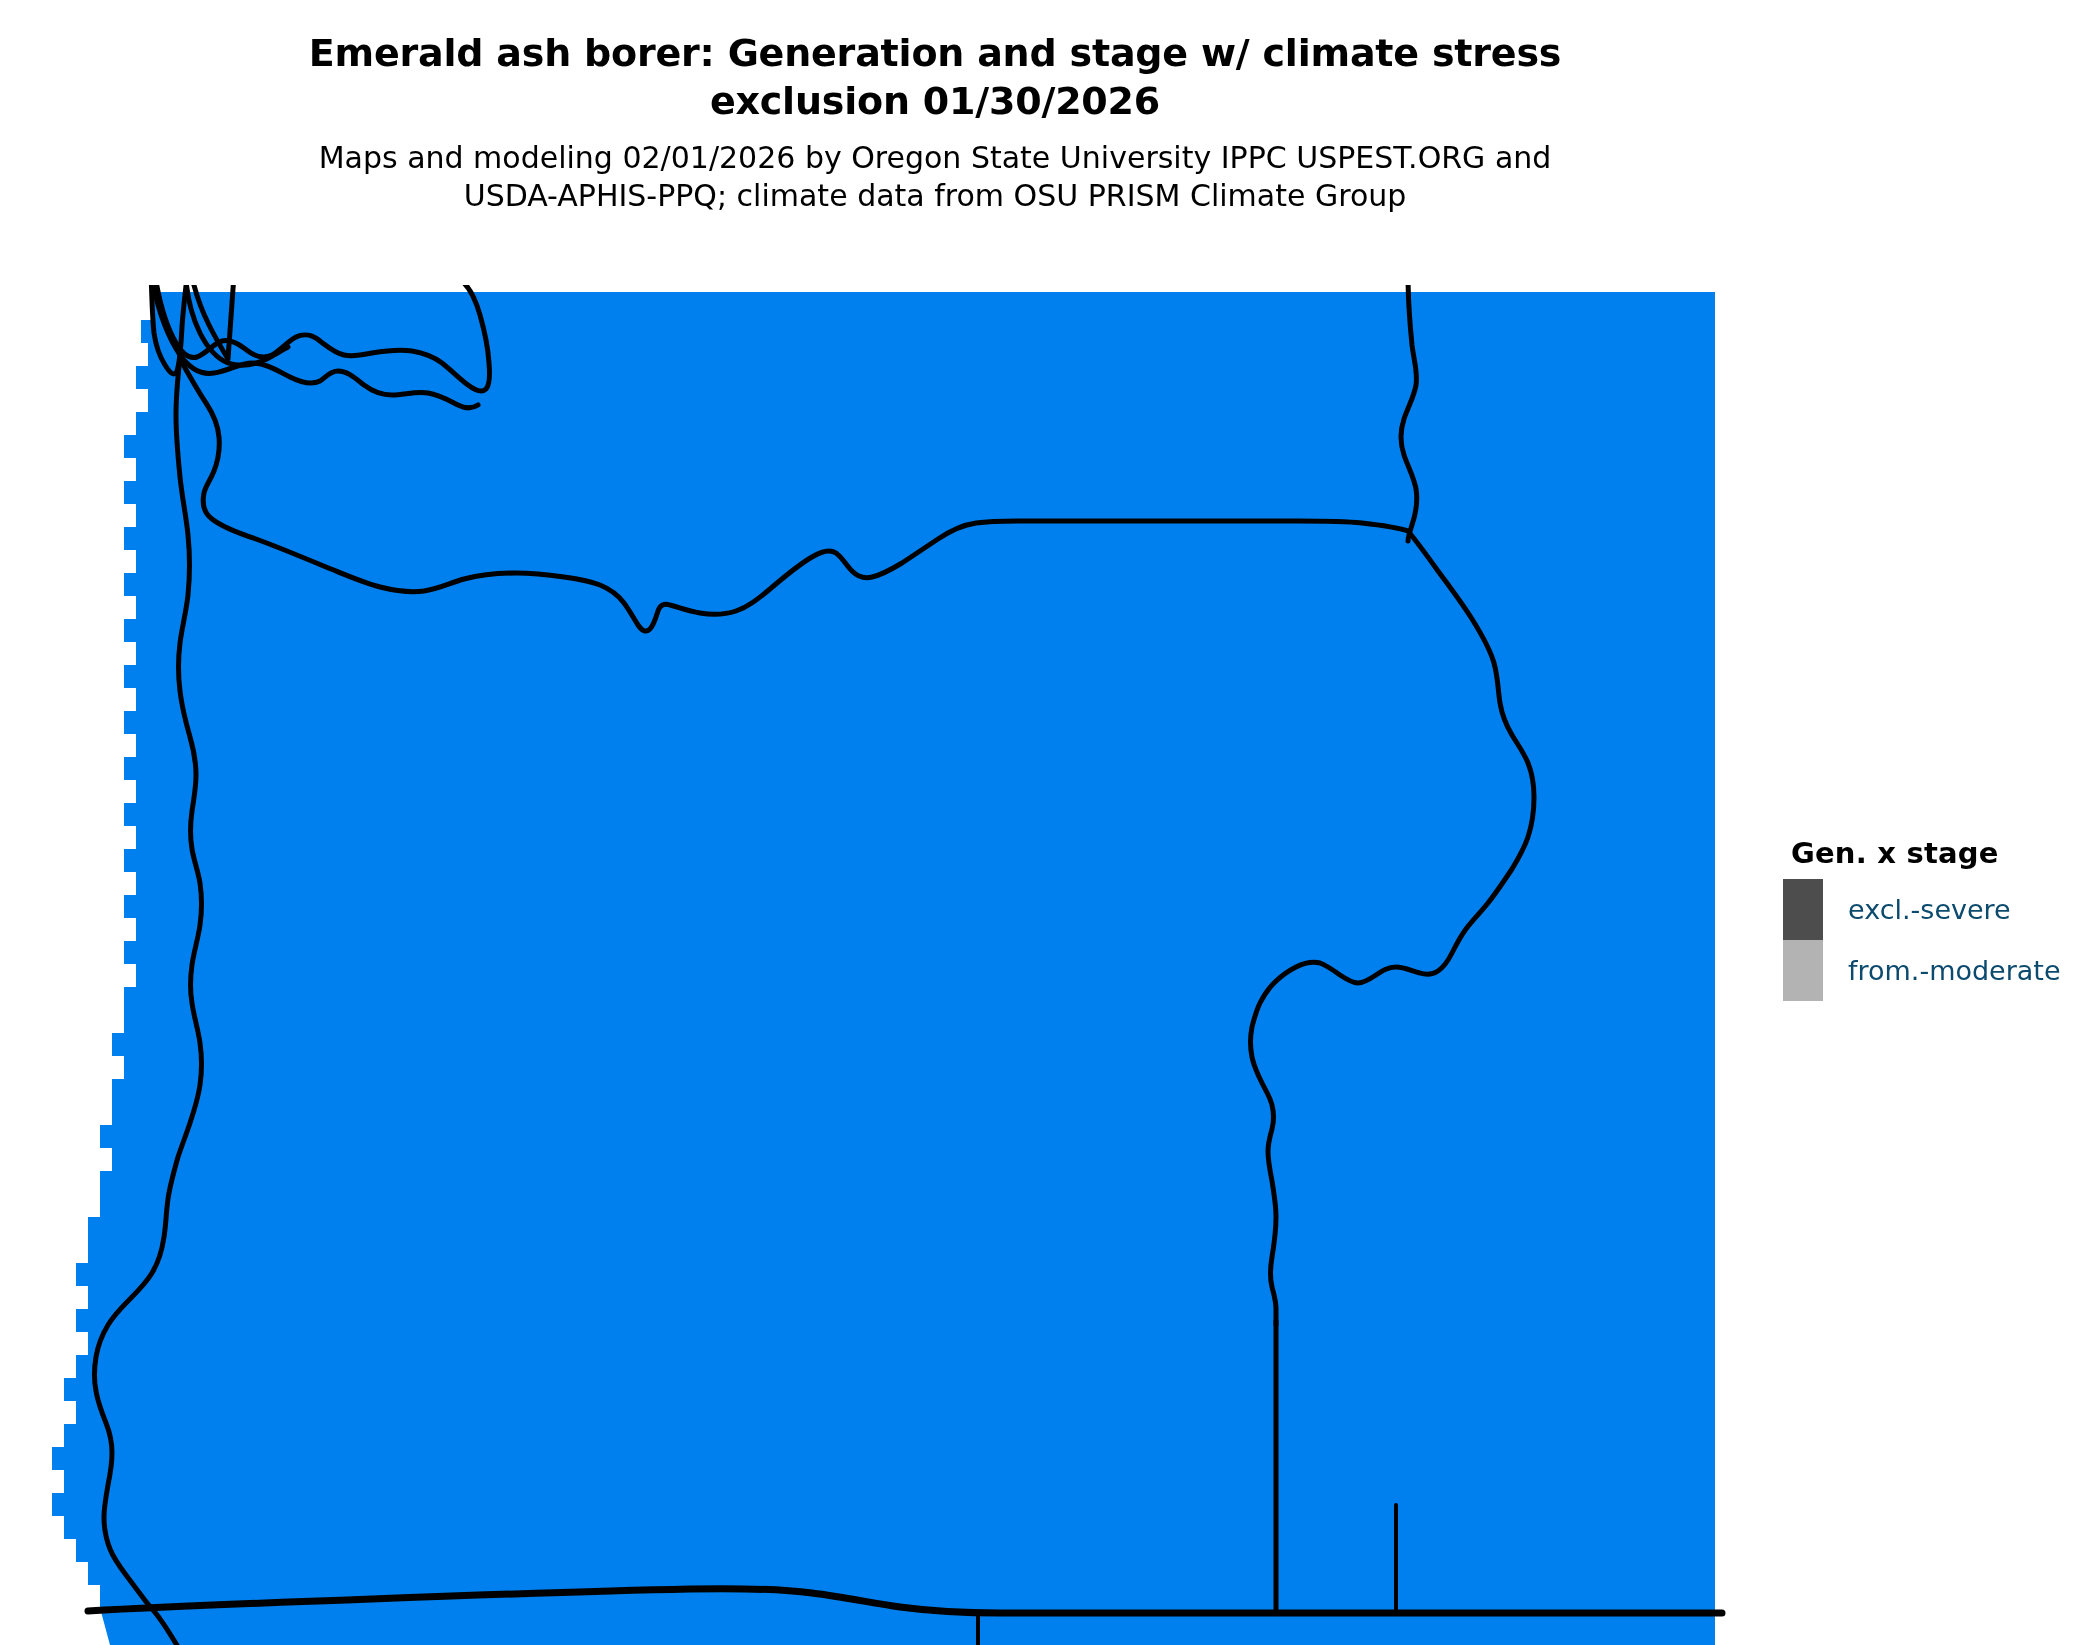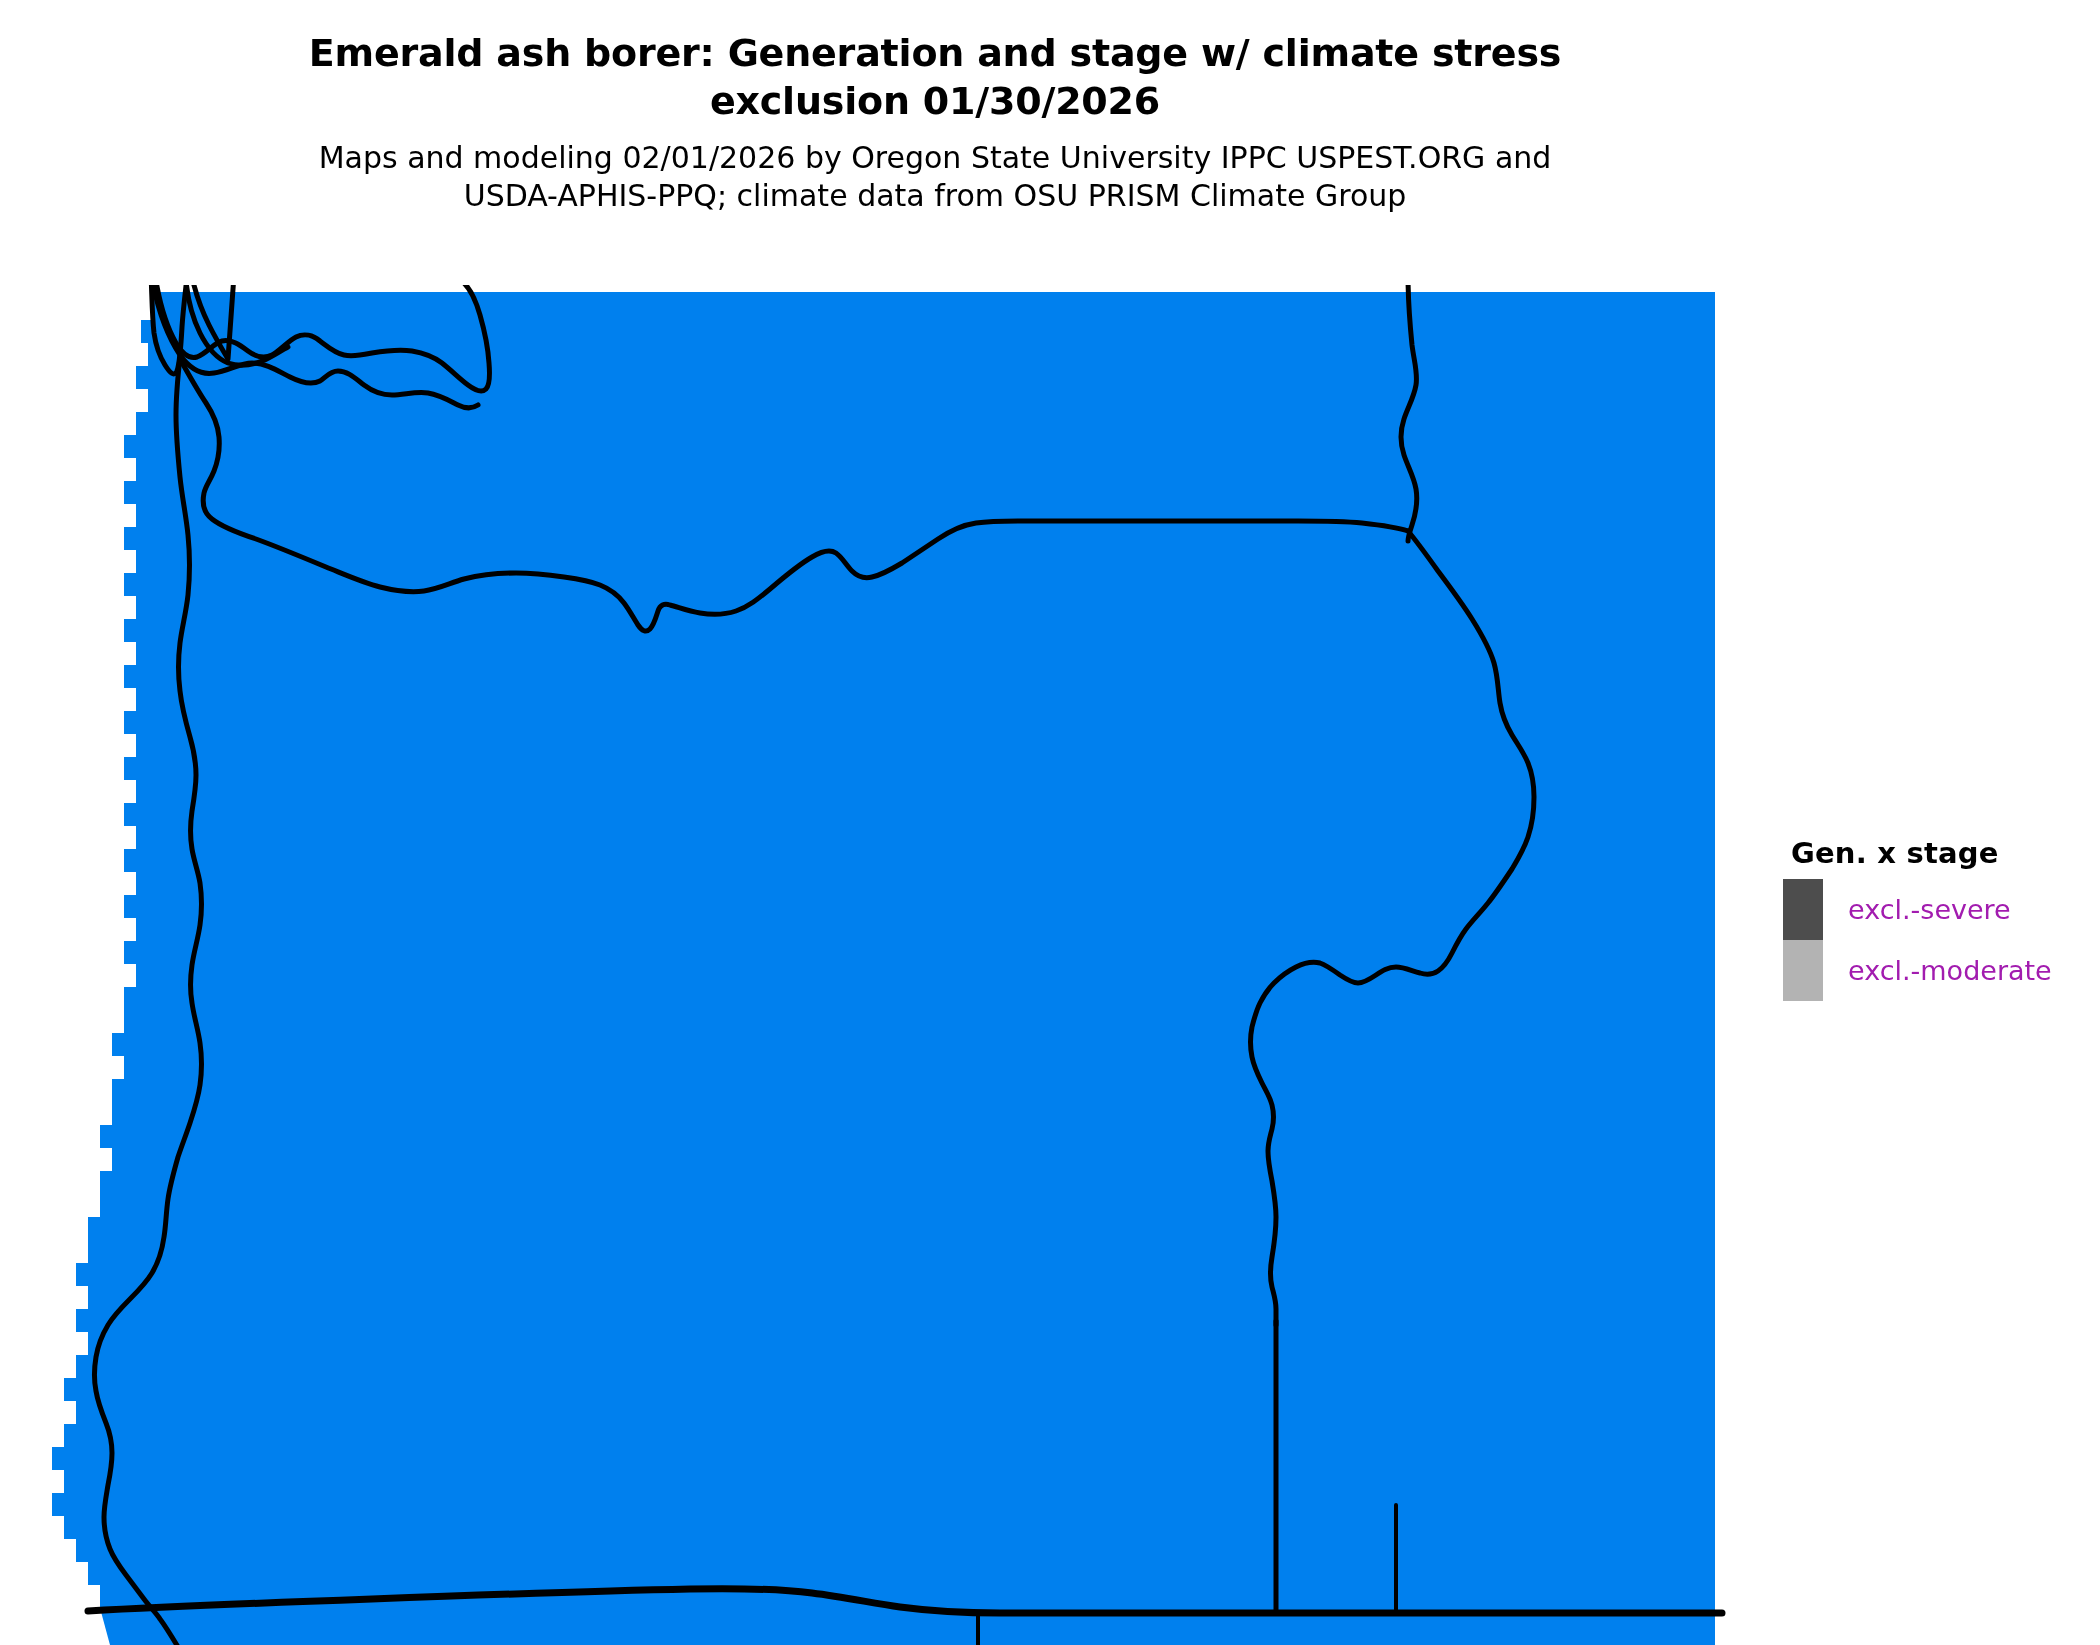--- a/index.html
+++ b/index.html
@@ -75,21 +75,21 @@
     align-items: center;
     height: 61px;
   }
   .legend-swatch {
     width: 40px;
     height: 61px;
     flex: 0 0 40px;
   }
   .legend-label {
     font-size: 27px;
-    color: #a21caf;
+    color: #0c4a6e;
     margin-left: 25px;
     white-space: nowrap;
   }
 </style>
 </head>
 <body>
 
 <div id="page">
 
   <div id="title-block">
@@ -335,18 +335,18 @@
   <div id="legend">
     <div id="legend-title">Gen. x stage</div>
 
     <div class="legend-row">
       <span class="legend-swatch" style="background:#4d4d4d"></span>
       <span class="legend-label">excl.-severe</span>
     </div>
 
     <div class="legend-row">
       <span class="legend-swatch" style="background:#b3b3b3"></span>
-      <span class="legend-label">excl.-moderate</span>
+      <span class="legend-label">from.-moderate</span>
     </div>
 
   </div>
 
 </div>
 
 </body></html>

